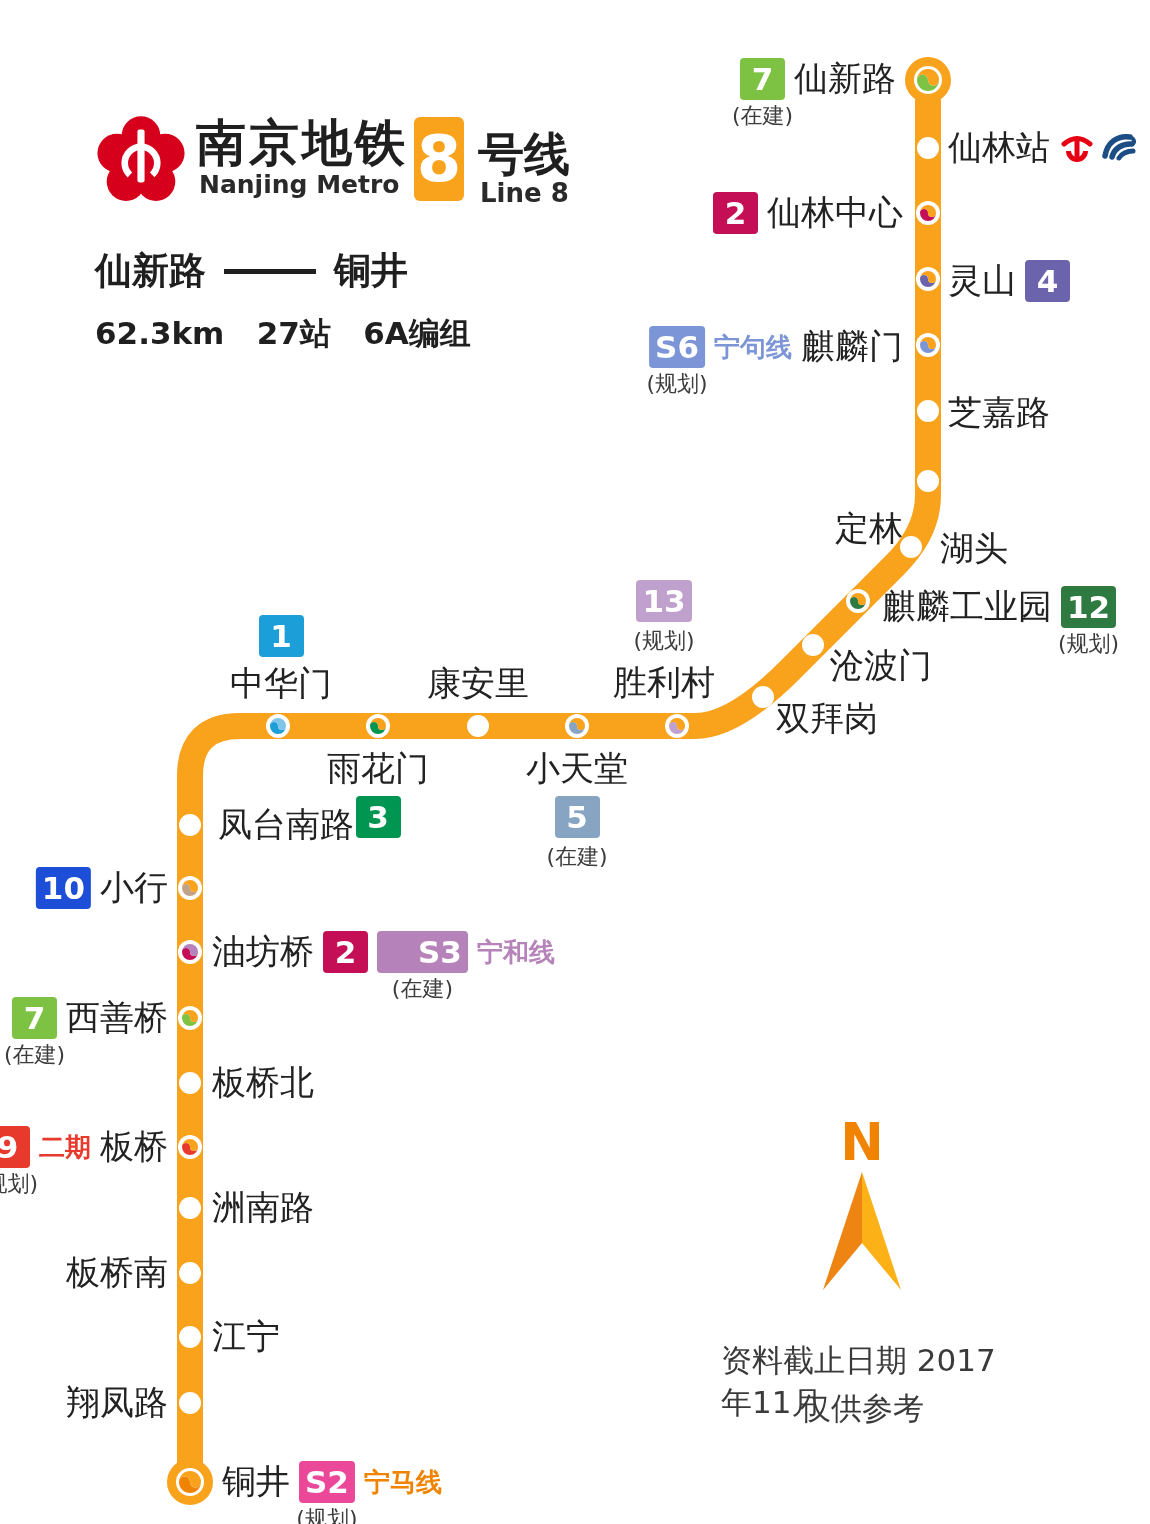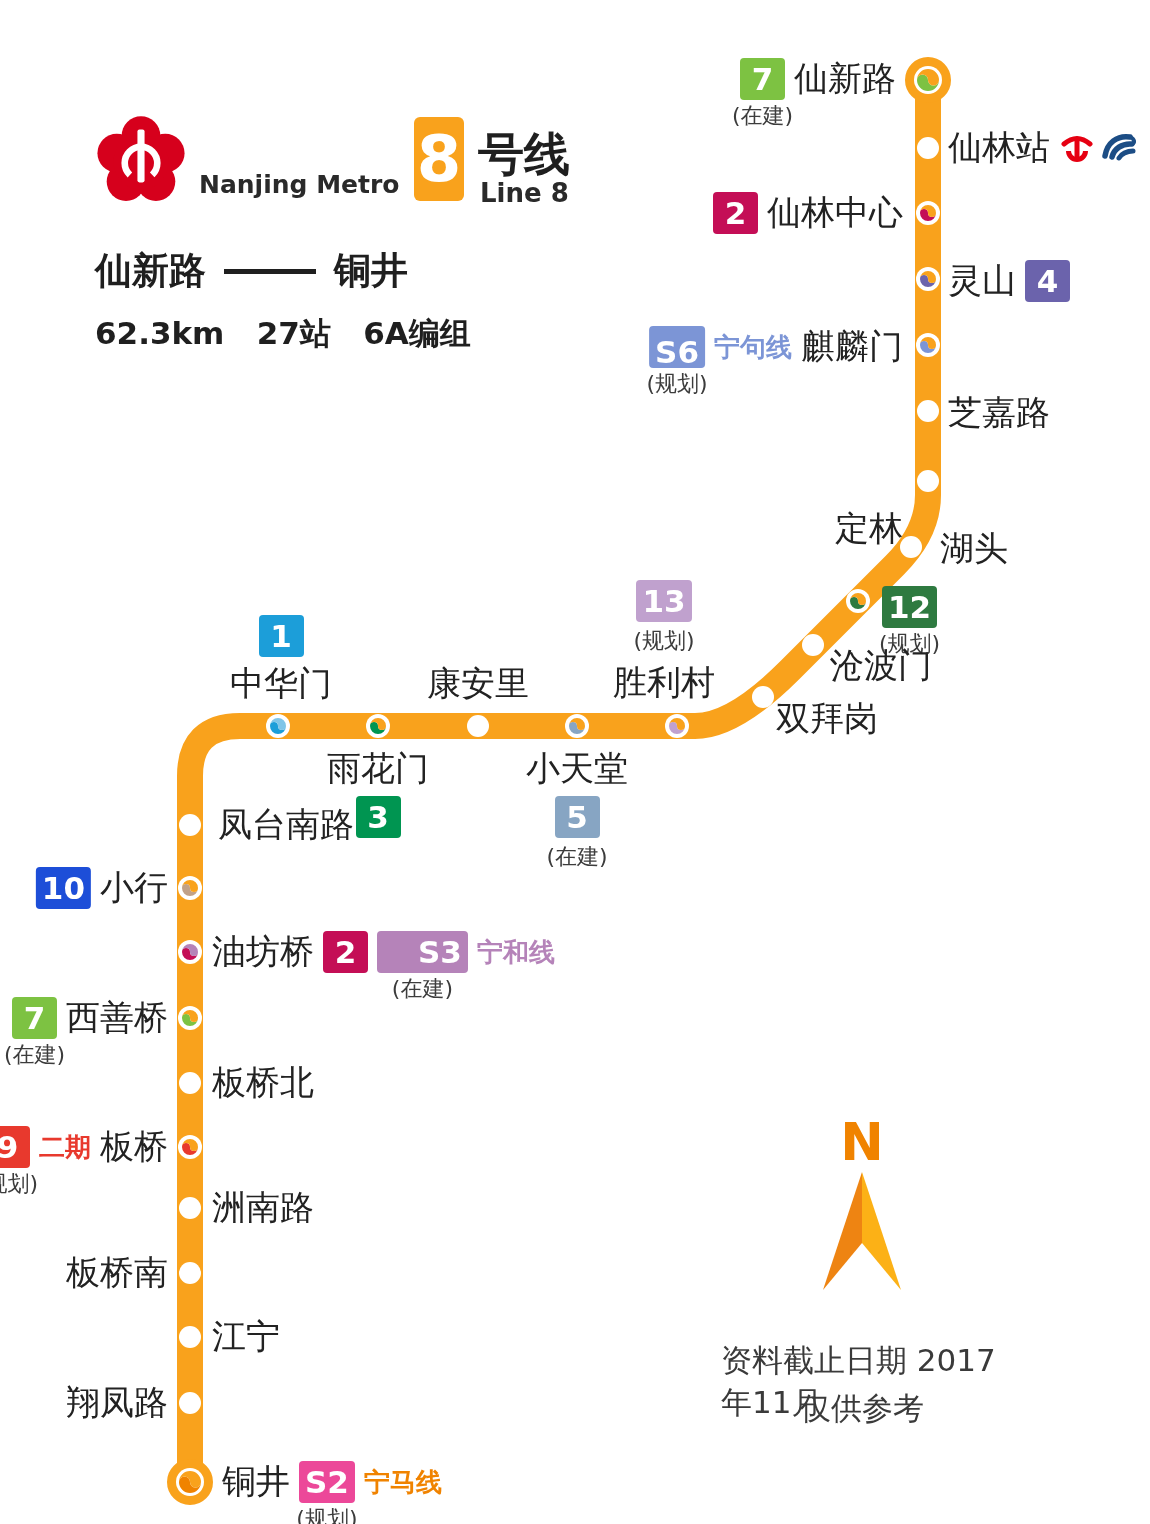--- a/index.html
+++ b/index.html
@@ -141,20 +141,21 @@
   <svg class="abs" style="left:85px;top:103px" width="112" height="114" viewBox="0 0 110 112">
     <circle cx="55" cy="32" r="19" fill="#D6001C"></circle>
     <circle cx="78.8" cy="49.3" r="19" fill="#D6001C"></circle>
     <circle cx="69.7" cy="77.2" r="19" fill="#D6001C"></circle>
     <circle cx="40.3" cy="77.2" r="19" fill="#D6001C"></circle>
     <circle cx="31.2" cy="49.3" r="19" fill="#D6001C"></circle>
     <circle cx="55" cy="58" r="27" fill="#D6001C"></circle>
     <circle cx="55" cy="59" r="16" fill="none" stroke="#ffffff" stroke-width="6.5" stroke-dasharray="77 24" stroke-dashoffset="-36.9"></circle>
     <rect x="51.5" y="26" width="7" height="52" rx="2" fill="#ffffff"></rect>
   </svg>
+  <div class="title-zh">南京地铁</div>
   <div class="title-en">Nanjing Metro</div>
   <div class="line-badge">8</div>
   <div class="line-zh">号线</div>
   <div class="line-en">Line 8</div>
   <div class="route">
     <span>仙新路</span>
     <span class="dash"></span>
     <span>铜井</span>
   </div>
   <div class="stats">62.3km   27站   6A编组</div>
@@ -189,37 +190,38 @@
         </span>
         <span class="name">仙林中心</span>
       </div>
       <div class="st row" style="left: 948px; top: 281px; transform: translate(0px, -50%);">
         <span class="name">灵山</span>
         <span class="badge" style="background: rgb(107, 99, 172);">
           <span>4</span>
         </span>
       </div>
       <div class="st row" style="left: 903px; top: 347px; transform: translate(-100%, -50%);">
-        <span class="badge" style="background: rgb(124, 149, 214); align-items: flex-end;">
+        <span class="badge" style="background: rgb(124, 149, 214);">
           <span>S6</span>
           <span class="under">(规划)</span>
         </span>
         <span class="note" style="color: rgb(124, 149, 214);">宁句线</span>
         <span class="name">麒麟门</span>
       </div>
       <div class="st row" style="left: 948px; top: 413px; transform: translate(0px, -50%);">
         <span class="name">芝嘉路</span>
       </div>
       <div class="st row" style="left: 903px; top: 481px; transform: translate(-100%, -50%); margin-top: 48px;">
         <span class="name">定林</span>
       </div>
       <div class="st row" style="left: 940px; top: 549px; transform: translate(0px, -50%);">
         <span class="name">湖头</span>
       </div>
       <div class="st row" style="left: 882px; top: 607px; transform: translate(0px, -50%);">
+        <span class="name">麒麟工业园</span>
         <span class="badge" style="background: rgb(46, 122, 64);">
           <span>12</span>
           <span class="under">(规划)</span>
         </span>
       </div>
       <div class="st row" style="left: 830px; top: 666px; transform: translate(0px, -50%);">
         <span class="name">沧波门</span>
       </div>
       <div class="st row" style="left: 776px; top: 719px; transform: translate(0px, -50%);">
         <span class="name">双拜岗</span>

